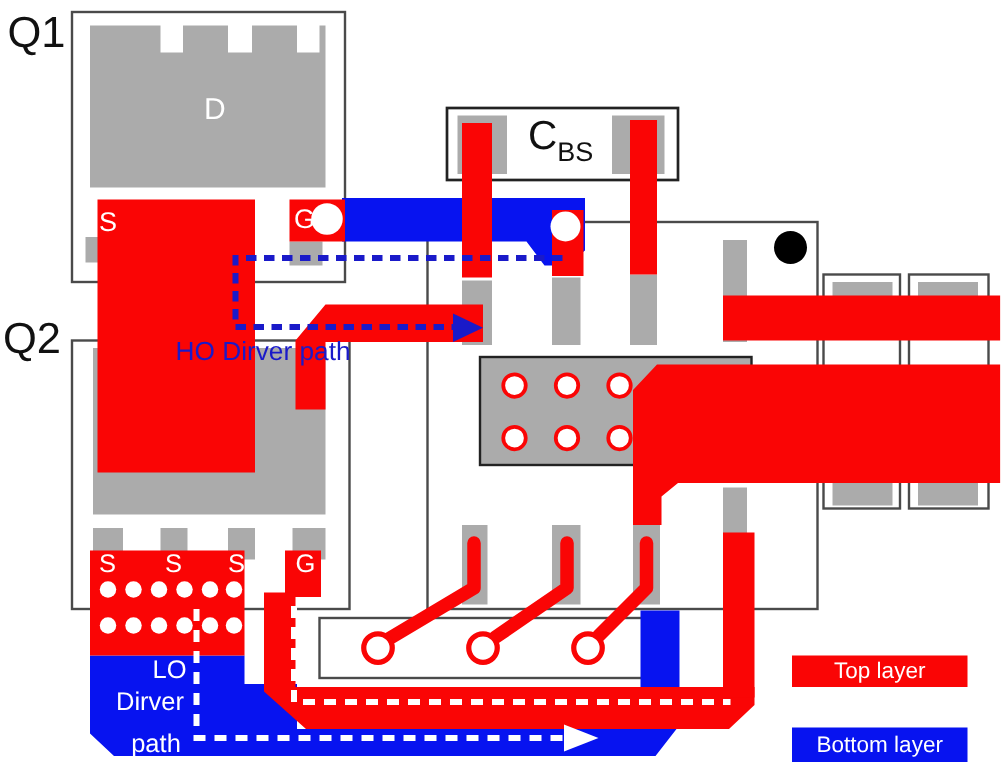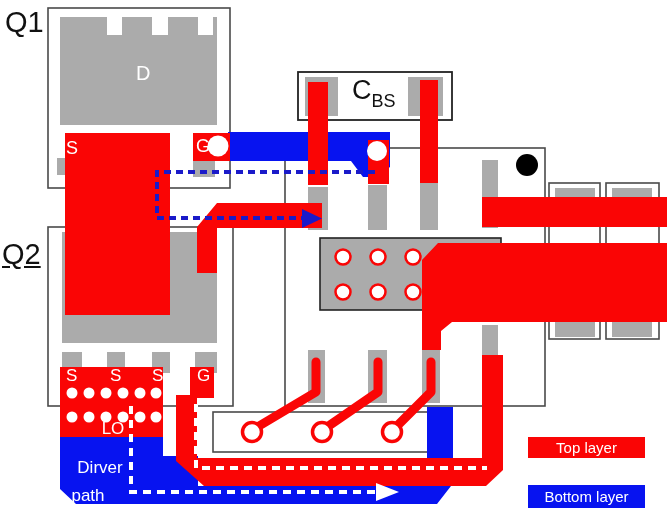--- a/index.html
+++ b/index.html
@@ -127,38 +127,39 @@
     <circle class="blackdot" cx="527" cy="165" r="11"></circle>
 
     <path class="bluedash" d="M375,172 L157,172 L157,218 L302,218"></path>
     <polygon class="annarrow" points="302,209 302,228 322,218.5"></polygon>
     <path class="whitedash" d="M196,404 L196,468 L487,468"></path>
     <path class="whitedash" d="M131,406 L131,492 L376,492"></path>
     <polygon class="whitearrow" points="376,483 376,501 399,492"></polygon>
   </svg>
 
   <div class="lbl big" style="left:5px;top:8px;">Q1</div>
-  <div class="lbl big" style="left:2px;top:240px;text-decoration:underline;">Q2</div>
+  <div class="lbl big" style="left:2px;top:212px;">Q2</div>
   <div class="lbl white" style="left:136px;top:63px;font-size:20px;">D</div>
   <div class="lbl white pad" style="left:66px;top:139px;">S</div>
   <div class="lbl white pad" style="left:196px;top:137px;">G</div>
 
   <div class="lbl cap" style="left:352px;top:77px;">
     <span>C</span><sub>BS</sub>
   </div>
 
   <div class="lbl white small" style="left:66px;top:367px;">S</div>
   <div class="lbl white small" style="left:110px;top:367px;">S</div>
   <div class="lbl white small" style="left:152px;top:367px;">S</div>
   <div class="lbl white small" style="left:197px;top:367px;">G</div>
 
+  <div class="lbl blue" style="left:117px;top:226px;font-size:17.5px;">HO Dirver path</div>
 
-  <div class="lbl white small ctr" style="left:113px;top:420px;">LO</div>
+  <div class="lbl white small ctr" style="left:113px;top:438px;">LO</div>
   <div class="lbl white small ctr" style="left:100px;top:459px;">Dirver</div>
-  <div class="lbl white small ctr" style="left:88px;top:487px;">path</div>
+  <div class="lbl white small ctr" style="left:104px;top:487px;">path</div>
 
   <div class="legend-box legend-top">
     <span>Top layer</span>
   </div>
   <div class="legend-box legend-bottom">
     <span>Bottom layer</span>
   </div>
 
 </div>
 

